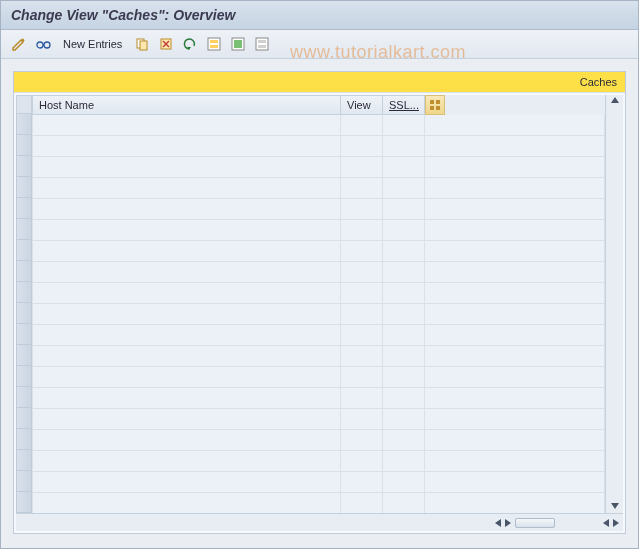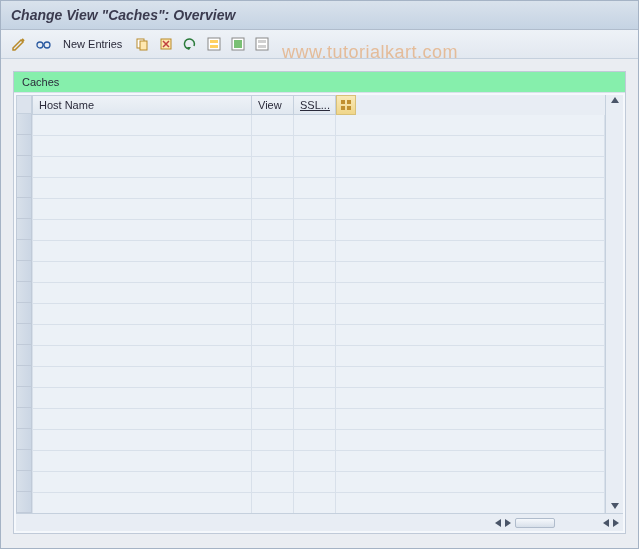--- a/index.html
+++ b/index.html
@@ -58,22 +58,23 @@
     .group-box {
       border: 1px solid #c0cad8;
       background: #f5f8fc;
       height: 100%;
       display: flex;
       flex-direction: column;
     }
     .group-title {
       padding: 4px 8px;
       color: #2a2a3a;
-      background: #86efac;
+      background: #fde047;
       border-bottom: 1px solid #d8e0ea;
+      text-align: right;
     }
     .table-area {
       flex: 1;
       display: flex;
       flex-direction: column;
       padding: 2px;
       overflow: hidden;
     }
     .table-wrapper {
       flex: 1;
@@ -105,21 +106,21 @@
     .th {
       border: 1px solid #c5d0dd;
       border-left: none;
       padding: 3px 6px;
       color: #2a2a3a;
       background: linear-gradient(to bottom, #eef2f7, #e1e8f0);
       white-space: nowrap;
       overflow: hidden;
     }
     .th:first-child { border-left: 1px solid #c5d0dd; }
-    .col-host { width: 220px; }
+    .col-host { width: 309px; }
     .col-port { width: 42px; }
     .col-ssl { width: 42px; text-decoration: underline; }
     .col-script { flex: 1; }
     .th-settings {
       width: 20px;
       background: linear-gradient(to bottom, #f9e9b8, #f0d68a);
       border: 1px solid #d8c078;
       display: flex;
       align-items: center;
       justify-content: center;
@@ -167,21 +168,21 @@
       padding: 0 4px;
       gap: 4px;
     }
     .hscroll-spacer { flex: 1; }
     .arrow-left { width:0;height:0;border-top:4px solid transparent;border-bottom:4px solid transparent;border-right:6px solid #4a5568; cursor:pointer;}
     .arrow-right { width:0;height:0;border-top:4px solid transparent;border-bottom:4px solid transparent;border-left:6px solid #4a5568; cursor:pointer;}
     .hscroll-thumb { width: 40px; height: 10px; background: linear-gradient(to bottom,#f5f8fc,#d8e0ea); border:1px solid #b0bccc; border-radius:2px; cursor:pointer;}
     .watermark {
       position: absolute;
       top: 42px;
-      left: 282px;
+      left: 290px;
       font-size: 18px;
       color: rgba(228, 150, 80, 0.55);
       font-family: Arial, sans-serif;
       pointer-events: none;
       letter-spacing: 0.5px;
     }
     svg { display: block; }
   </style>
 </head>
 <body>

